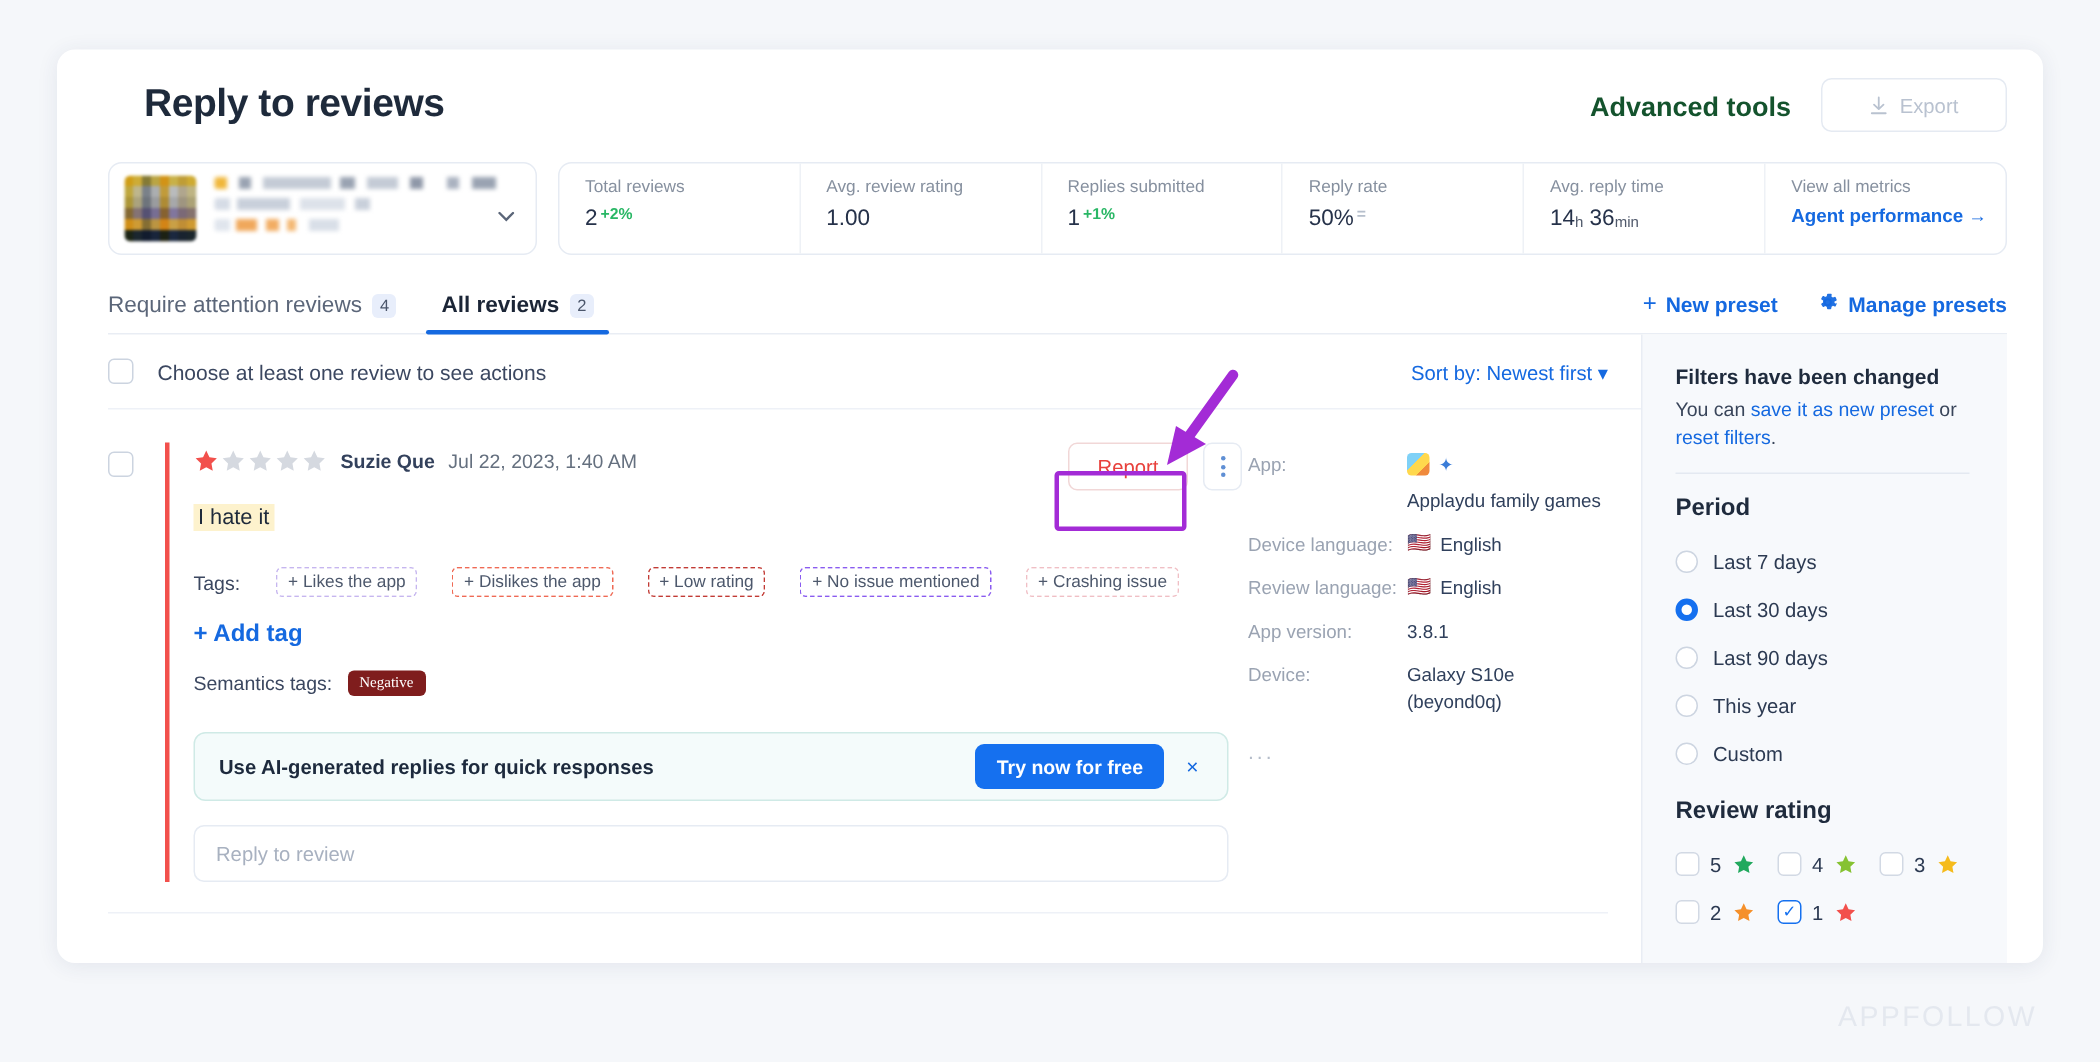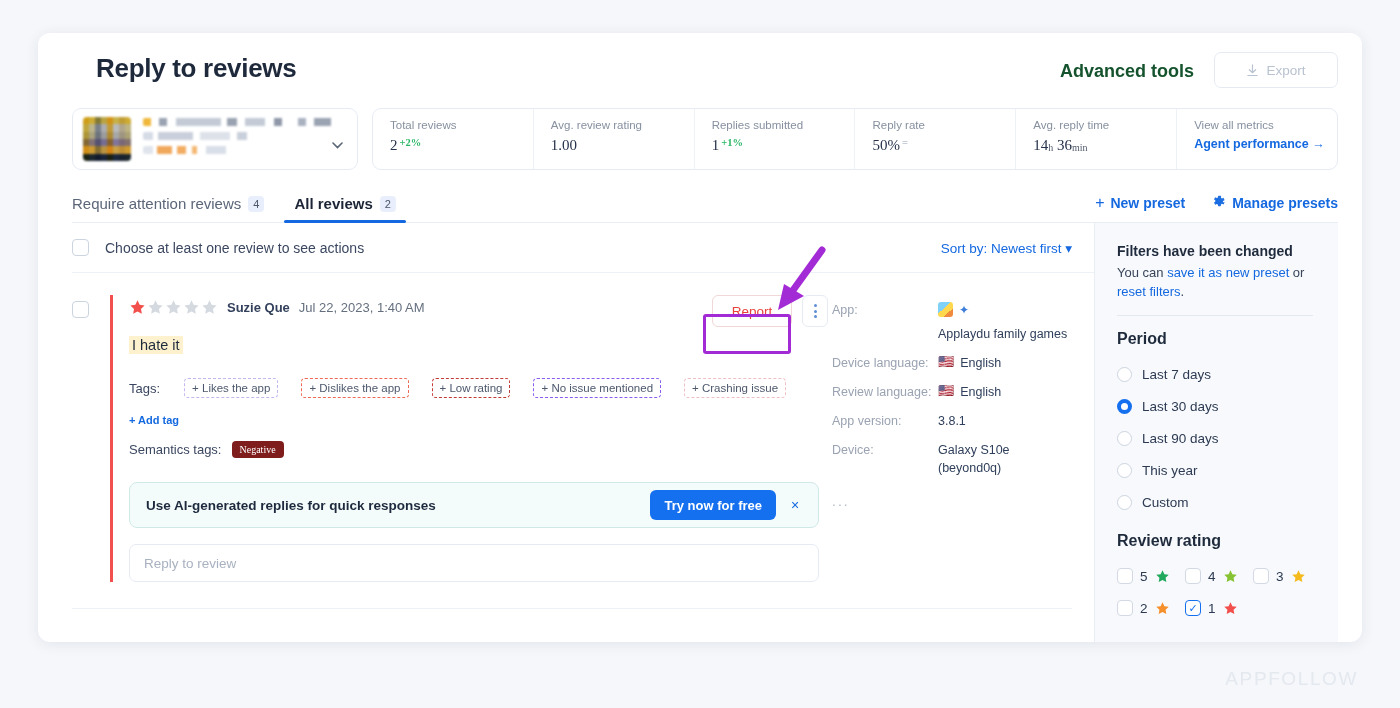--- a/index.html
+++ b/index.html
@@ -90,21 +90,21 @@
     border: 1px solid #e6ebf3; border-radius: 9px; background: #fff;
     display: flex; align-items: stretch;
   }
   .metric {
     flex: 1; padding: 10px 0 0 17px;
     border-right: 1px solid #eef1f6;
     position: relative;
   }
   .metric:last-child { border-right: none; }
   .metric-label { font-size: 11.5px; color: #86909f; margin-bottom: 6px; white-space: nowrap; }
-  .metric-value { font-size: 15px; color: #26324a; white-space: nowrap; font-family: Liberation Serif, serif; }
+  .metric-value { font-size: 15px; color: #26324a; white-space: nowrap; }
   .metric-delta { font-size: 10.5px; color: #29b765; font-weight: bold; vertical-align: 4px; margin-left: 2px; }
   .metric-delta.flat { color: #b6bfcc; }
   .unit { font-size: 10px; color: #50596b; vertical-align: -1px; }
   .metric-link { font-size: 12.5px; color: #1569e0; font-weight: bold; white-space: nowrap; cursor: pointer; }
 
   
   .tabs-row {
     position: absolute; left: 34px; top: 152px;
     width: 1266px; height: 38px;
     border-bottom: 1px solid #e9edf4;
@@ -213,21 +213,21 @@
     font-size: 11.5px; color: #4c5costs; color: #4d586c;
     border: 1.4px dashed #b9a7e8;
     border-radius: 4px; padding: 3px 7px; margin-right: 7px;
     white-space: nowrap; cursor: pointer; background: #fff;
   }
   .tag.t-purple-light { border-color: #c6b6ef; }
   .tag.t-orange { border-color: #ef6a55; }
   .tag.t-darkred { border-color: #c23b35; }
   .tag.t-violet { border-color: #8a5cf0; }
   .tag.t-pink { border-color: #f0bfc5; }
-  .add-tag { font-size: 11px; color: #1569e0; font-weight: bold; cursor: pointer; white-space: nowrap; }
+  .add-tag { font-size: 16px; color: #1569e0; font-weight: bold; cursor: pointer; white-space: nowrap; }
 
   .sem-row { margin-top: 15px; display: flex; align-items: center; }
   .sem-label { font-size: 13px; color: #3b4760; margin-right: 10px; }
   .sem-chip {
     background: #7f1d1d; color: #fff; font-size: 10px;
     border-radius: 4px; padding: 3px 8px; font-family: Liberation Serif, serif;
   }
 
   .ai-banner {
     margin-top: 24px; width: 690px; height: 46px;

